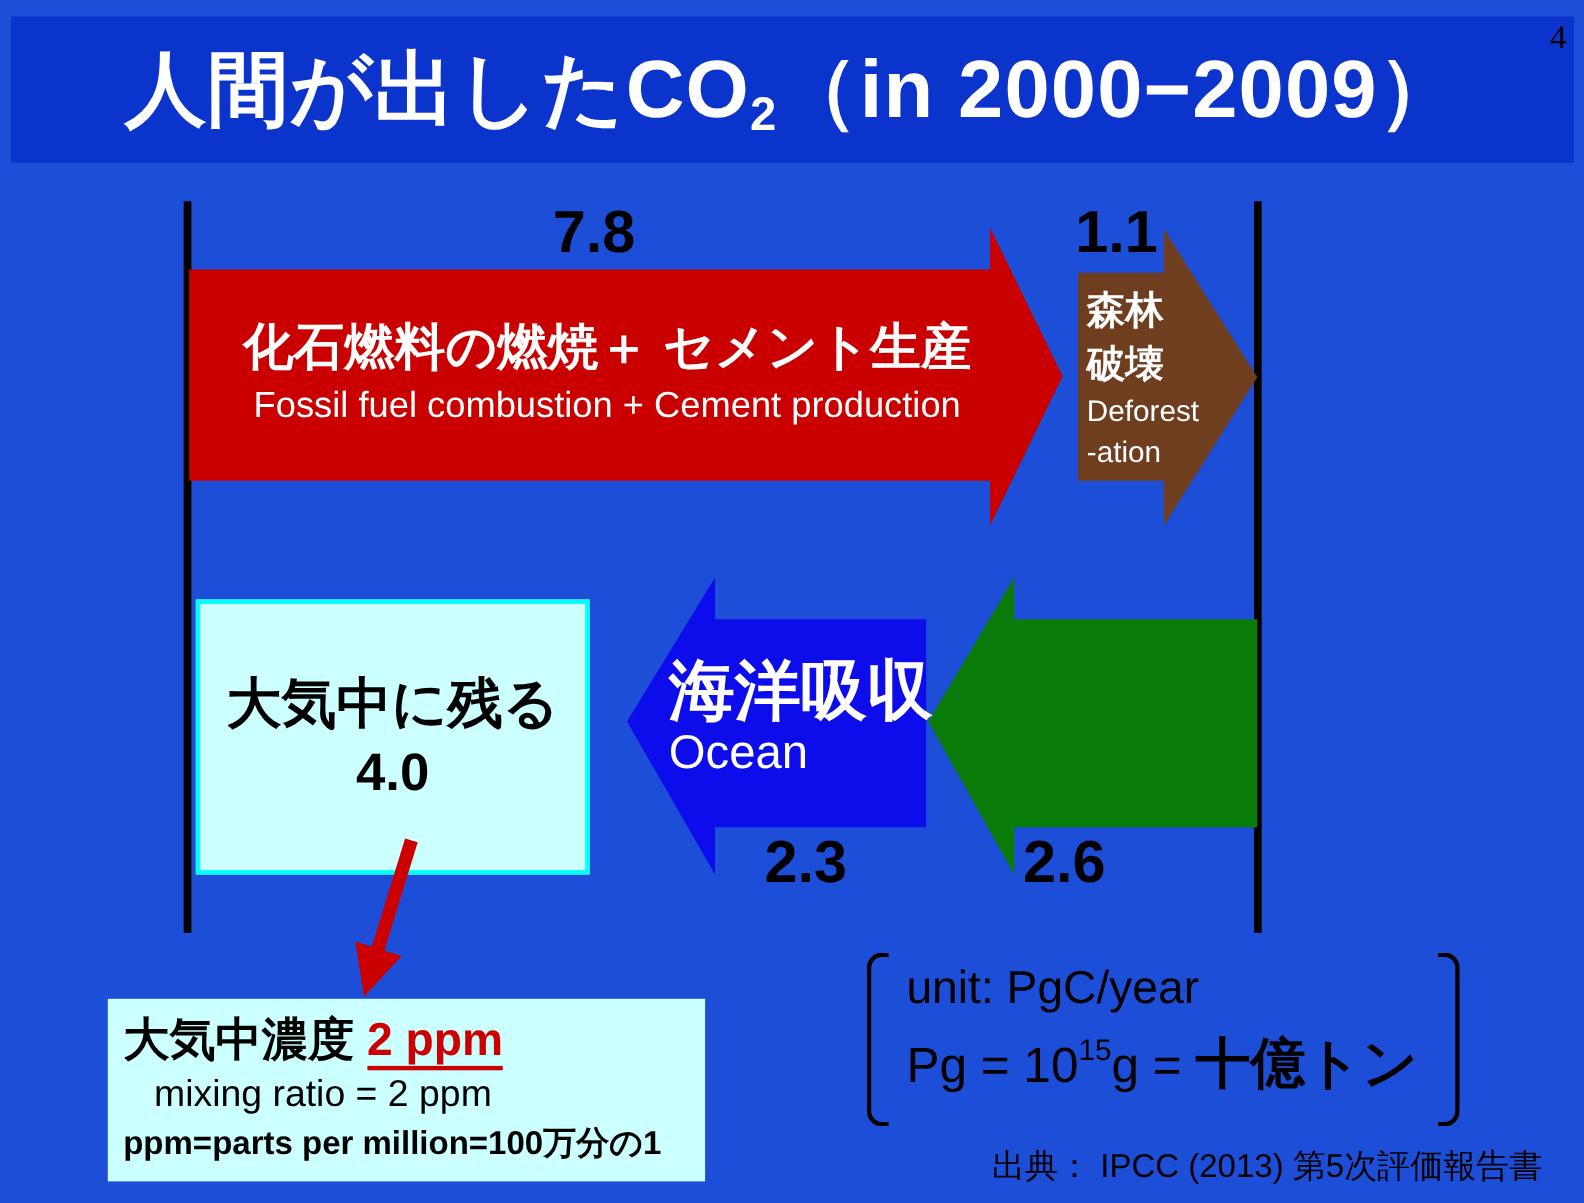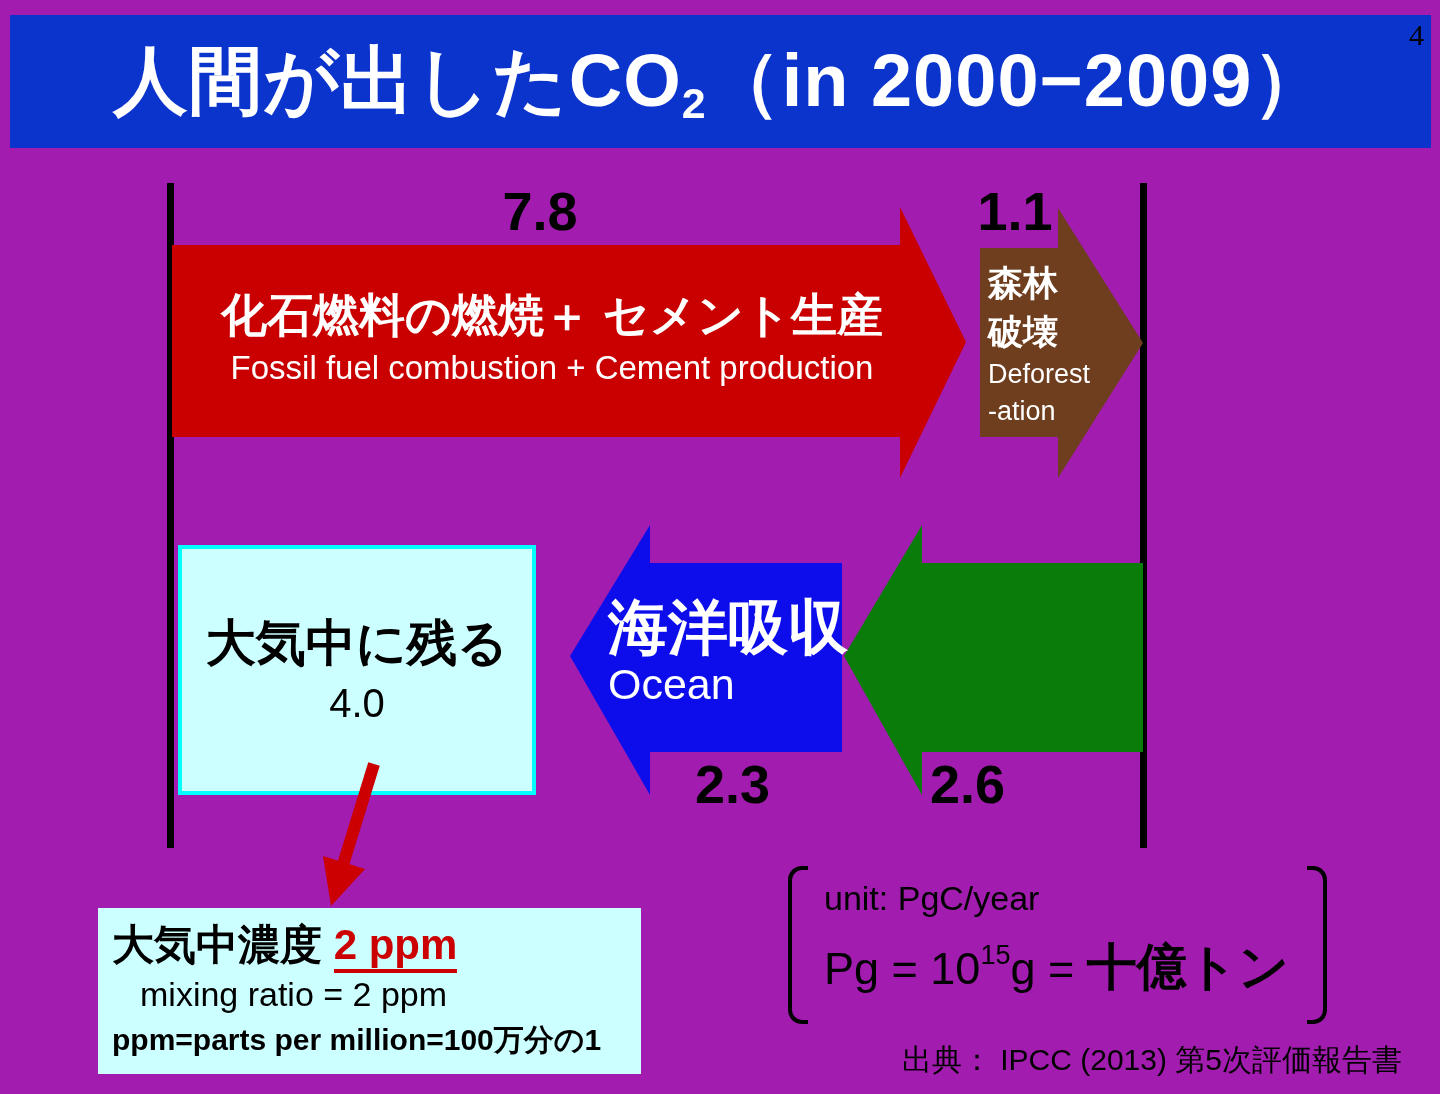--- a/index.html
+++ b/index.html
@@ -1,17 +1,17 @@
 <!DOCTYPE html>
 <html><head>
 <meta charset="utf-8">
 <style>
   html,body{margin:0;padding:0;background:#fff;}
   .slide{
-    position:relative;width:1440px;height:1094px;background:#a21caf;overflow:hidden;
+    position:relative;width:1440px;height:1094px;background:#1d4ed8;overflow:hidden;
     font-family:"Liberation Sans","DejaVu Sans",sans-serif;color:#000;
   }
   
   .title-bar{
     position:absolute;left:10px;top:15px;width:1421px;height:133px;
     background:#0A34CB;display:flex;align-items:center;justify-content:center;
   }
   .title-text{font-size:74px;font-weight:600;color:#ffffff;white-space:nowrap;letter-spacing:1px;}
   .title-sub{font-size:0.58em;vertical-align:-0.28em;}
   .page-number{
@@ -23,21 +23,21 @@
   .vline-left{left:167px;}
   .vline-right{left:1140px;}
   
   .atmos-box{
     position:absolute;left:178px;top:545px;width:358px;height:250px;box-sizing:border-box;
     background:#CCFFFF;border:4px solid #00FFFF;z-index:2;
     display:flex;flex-direction:column;align-items:center;justify-content:center;gap:8px;
   }
   .atmos-jp{font-size:50px;font-weight:600;line-height:1.05;}
   .atmos-en{font-size:31px;line-height:1.05;}
-  .atmos-val{font-size:40px;font-weight:400;line-height:1.0;margin-top:6px;}
+  .atmos-val{font-size:48px;font-weight:700;line-height:1.0;margin-top:6px;}
   .conc-box{
     position:absolute;left:98px;top:908px;width:543px;height:166px;box-sizing:border-box;
     background:#CCFFFF;z-index:2;padding:12px 10px 10px 14px;
     display:flex;flex-direction:column;
   }
   .conc-line1{font-size:42px;font-weight:600;line-height:1.2;white-space:nowrap;}
   .conc-highlight{color:#CC0000;border-bottom:4px solid #CC0000;padding-bottom:1px;}
   .conc-line2{font-size:34px;line-height:1.15;margin-top:5px;padding-left:28px;white-space:nowrap;}
   .conc-line3{font-size:30px;font-weight:600;line-height:1.15;margin-top:9px;white-space:nowrap;}
   
@@ -63,21 +63,21 @@
   .land-en{font-size:38px;line-height:50px;}
   
   .unit-note{
     position:absolute;left:788px;top:866px;height:158px;z-index:2;
     display:flex;align-items:stretch;
   }
   .bracket{width:20px;box-sizing:border-box;border:4px solid #000;}
   .bracket-left{border-right:none;border-radius:14px 0 0 14px;}
   .bracket-right{border-left:none;border-radius:0 14px 14px 0;}
   .unit-text{padding:6px 18px 0 16px;display:flex;flex-direction:column;}
-  .unit-line1{font-size:34px;line-height:52px;white-space:nowrap;}
+  .unit-line1{font-size:42px;line-height:52px;white-space:nowrap;}
   .unit-line2{font-size:45px;line-height:62px;white-space:nowrap;}
   .unit-sup{font-size:27px;vertical-align:20px;}
   .unit-jp{font-size:50px;font-weight:600;}
   
   .source{
     position:absolute;right:38px;top:1040px;font-size:30px;color:#000;z-index:2;white-space:nowrap;
   }
 </style>
 </head>
 <body>

